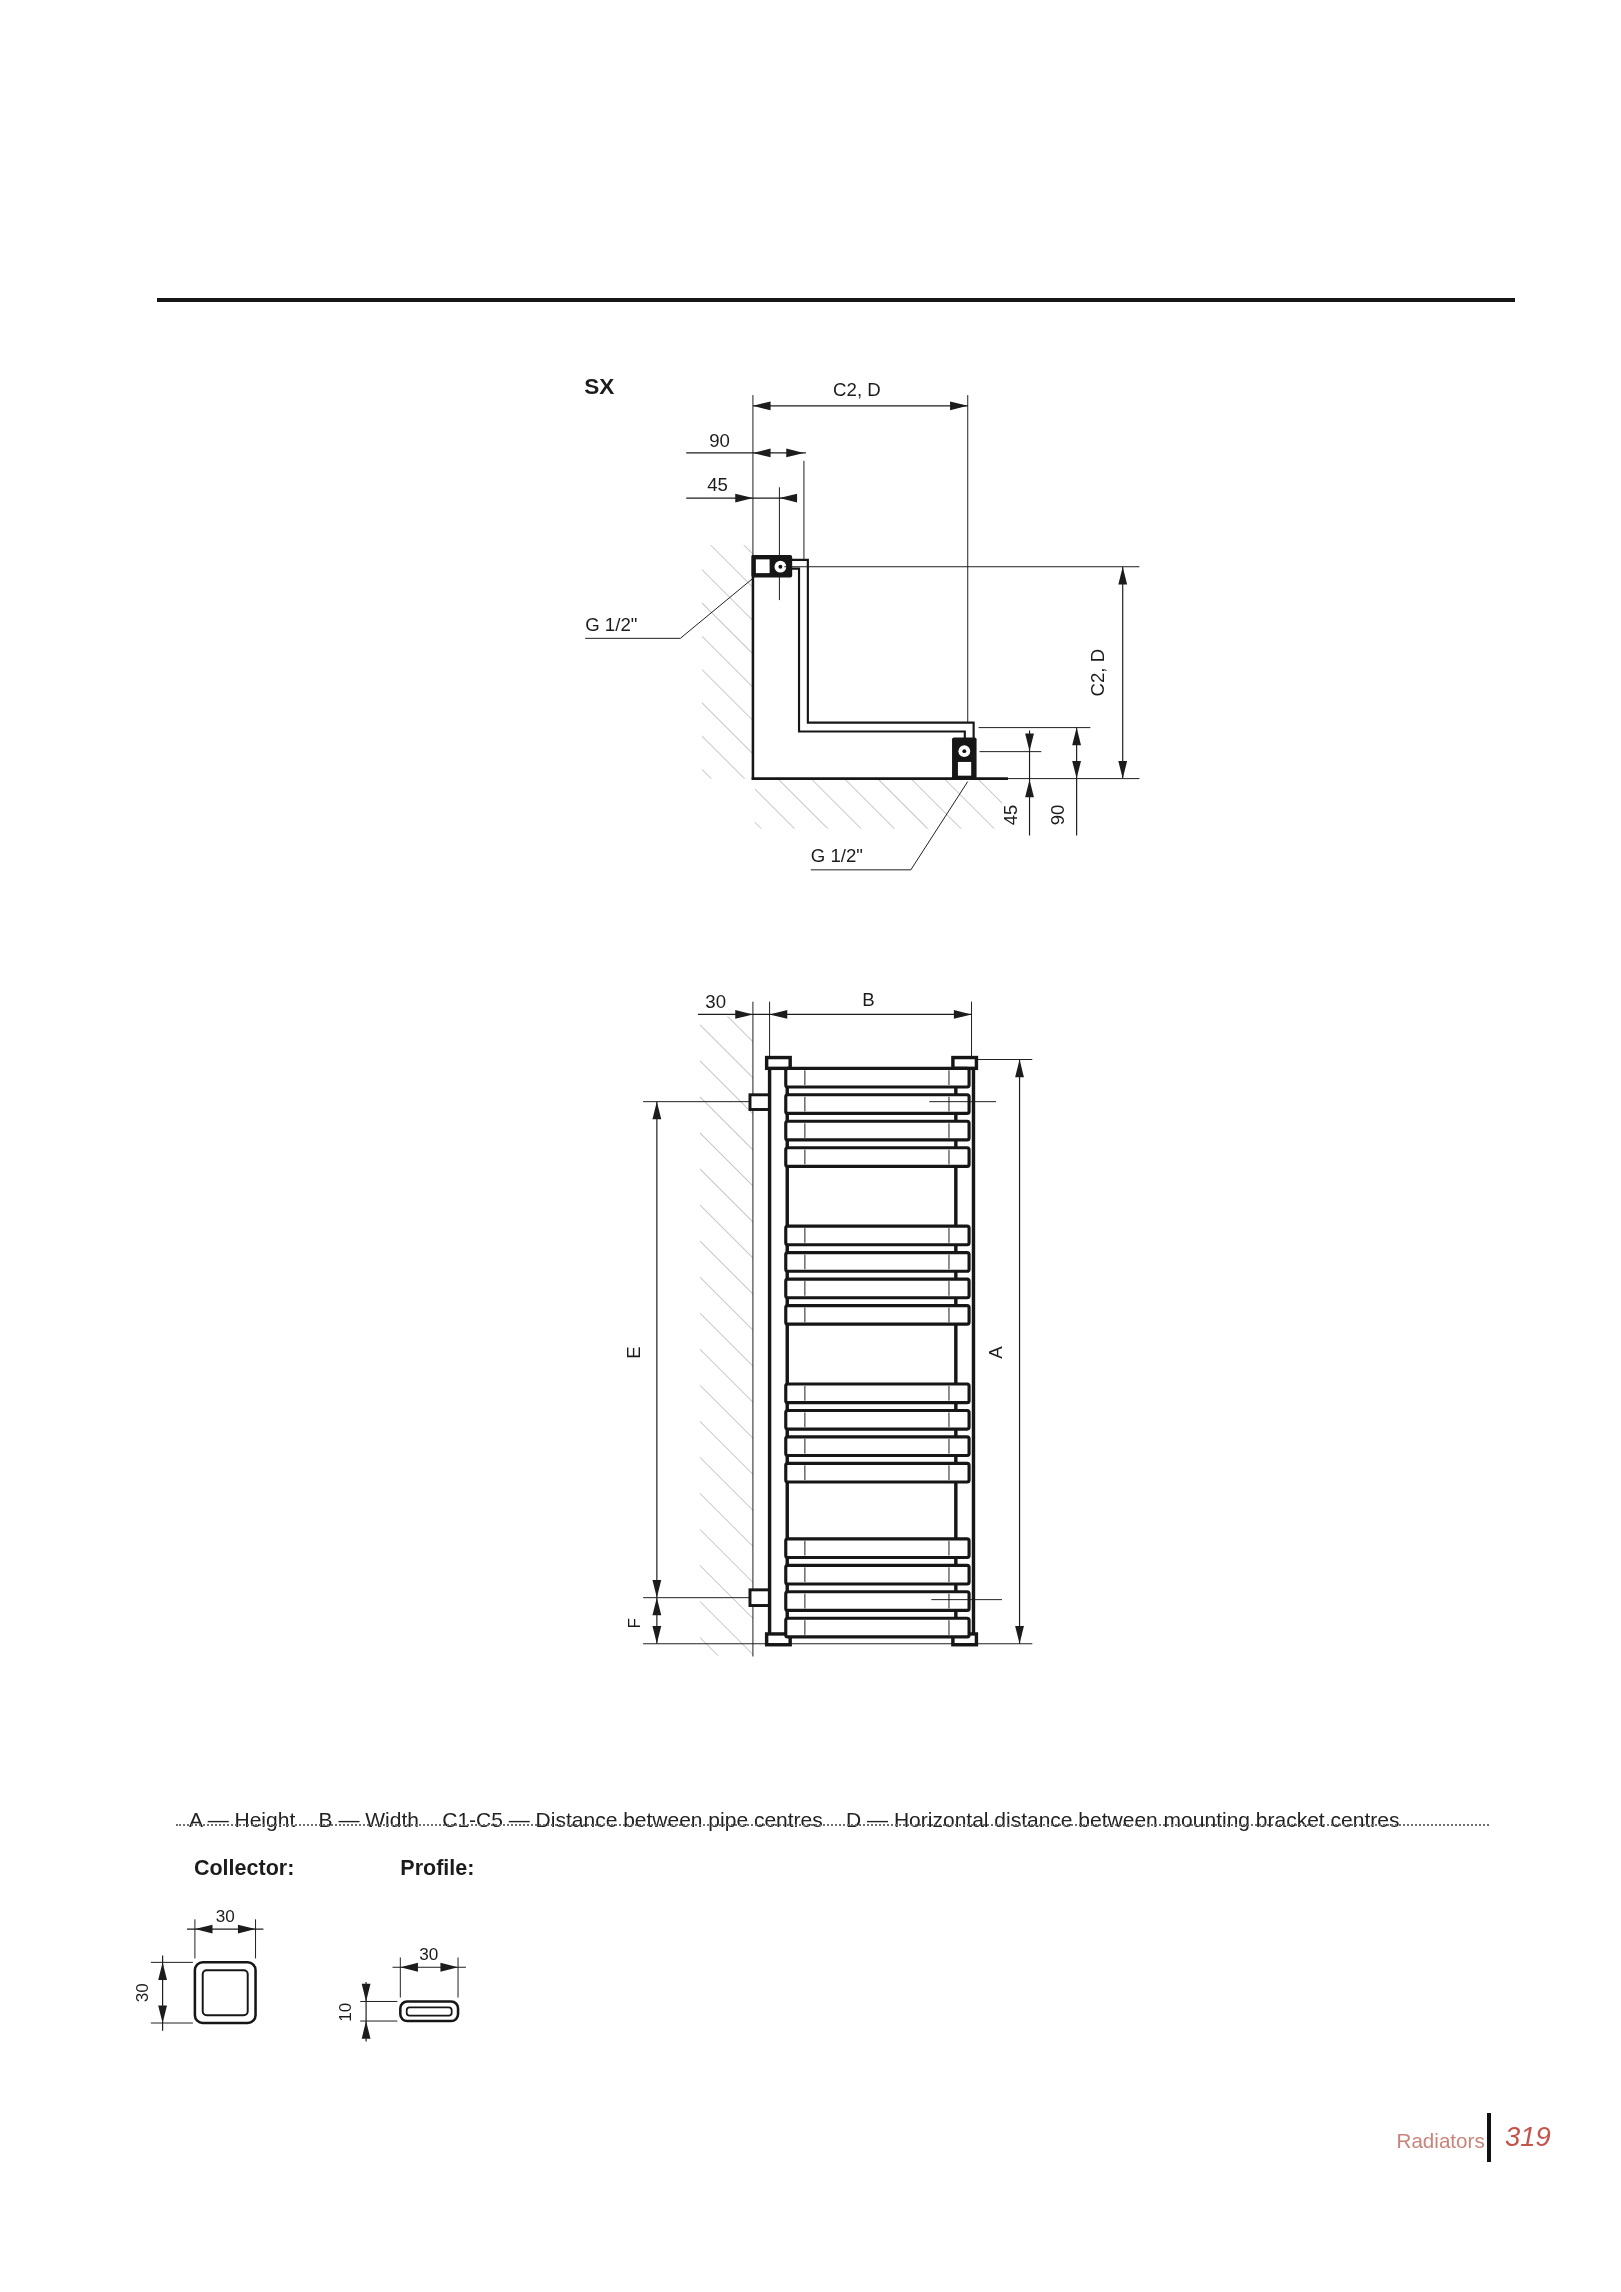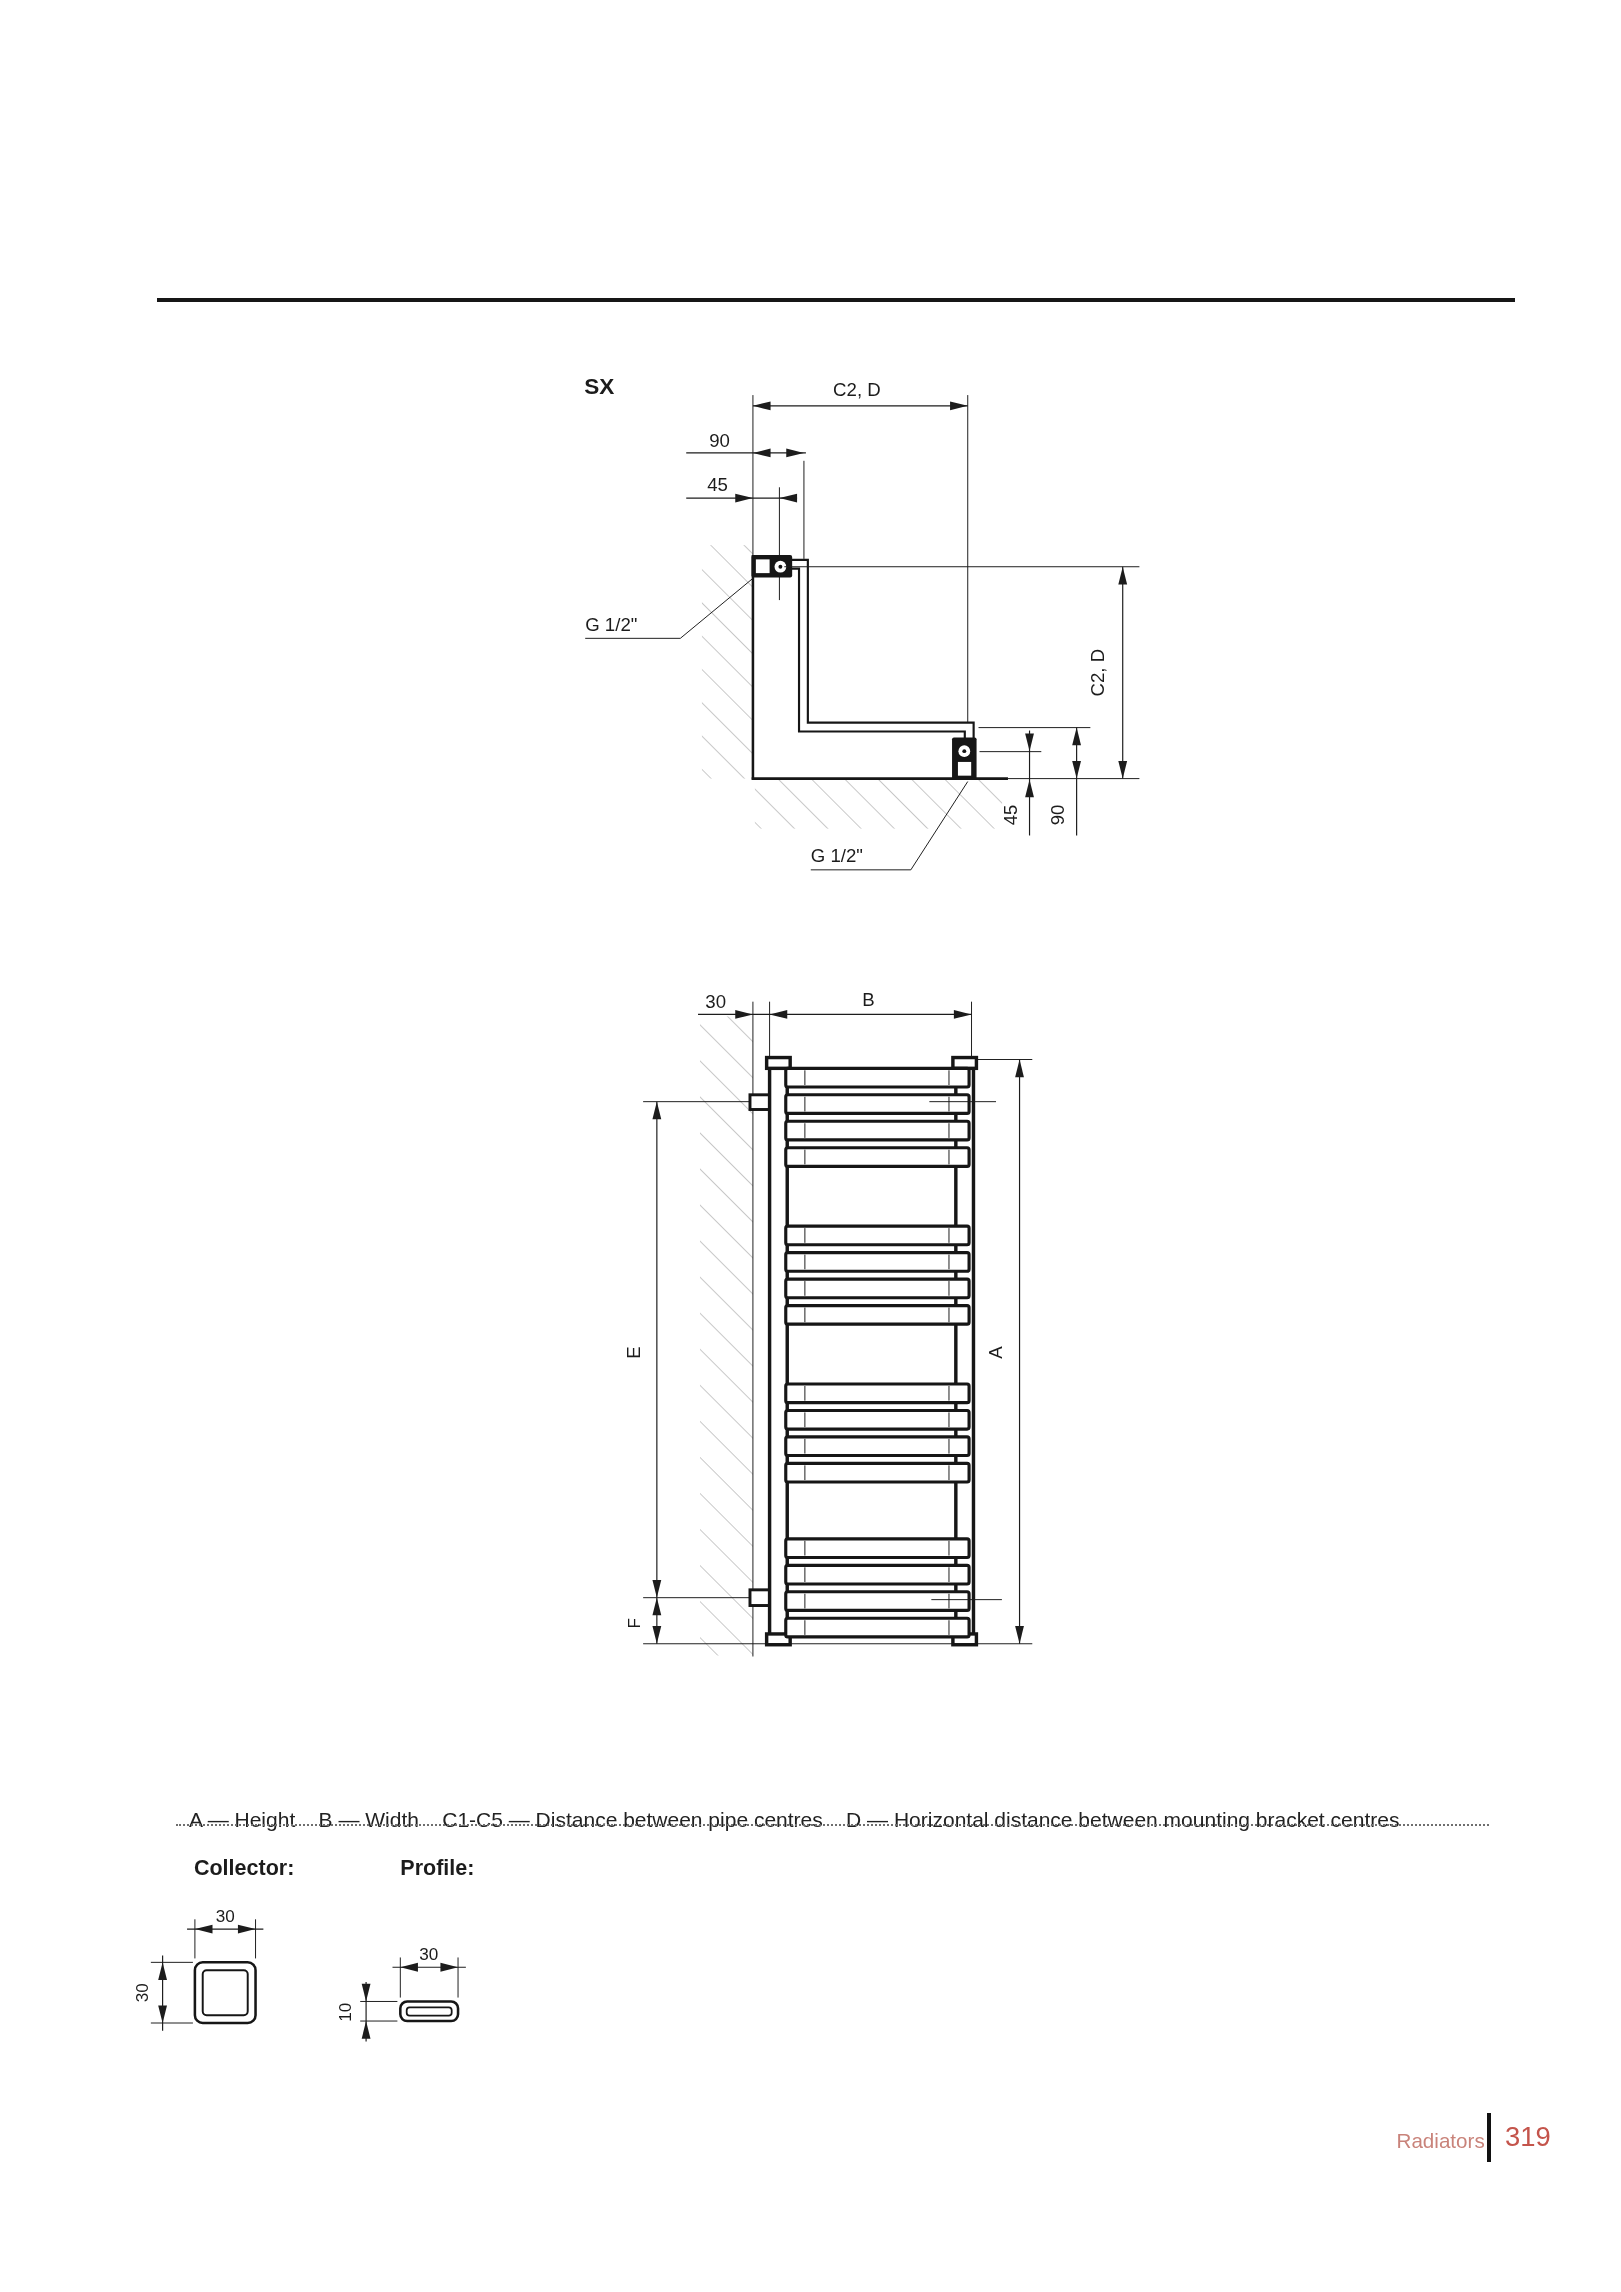--- a/index.html
+++ b/index.html
@@ -18,21 +18,21 @@
   .arr{fill:#1c1c1c;stroke:none;}
   .tube{fill:#ffffff;stroke:#161616;}
   .blk{fill:#161616;stroke:none;}
   .wht{fill:#ffffff;stroke:none;}
   #legend{position:absolute;left:189px;top:1737px;width:1333px;font-size:21px;line-height:33px;
           color:#222;white-space:pre-wrap;}
   #dotrule{position:absolute;left:176px;top:1824px;width:1313px;height:0;border-top:2px dotted #6f6f6f;}
   #footer{position:absolute;left:1353px;top:2107px;width:225px;height:61px;}
   #footer .sect{position:absolute;left:15.7px;top:21.6px;width:116px;text-align:right;font-size:20.6px;color:#c9837a;}
   #footer .bar{position:absolute;left:134px;top:5.9px;width:3.9px;height:49px;background:#111;}
-  #footer .pnum{position:absolute;left:152px;top:13.7px;font-size:27.4px;color:#c4544b;}
+  #footer .pnum{position:absolute;left:152px;top:13.7px;font-size:27.4px;color:#c4544b;font-style:italic;}
 </style>
 </head>
 <body>
 
 <div id="page">
 
   <div id="toprule"></div>
 
   <svg style="left:544px;top:348px;" width="667" height="667" viewBox="555 355 680 680">
     <defs>

